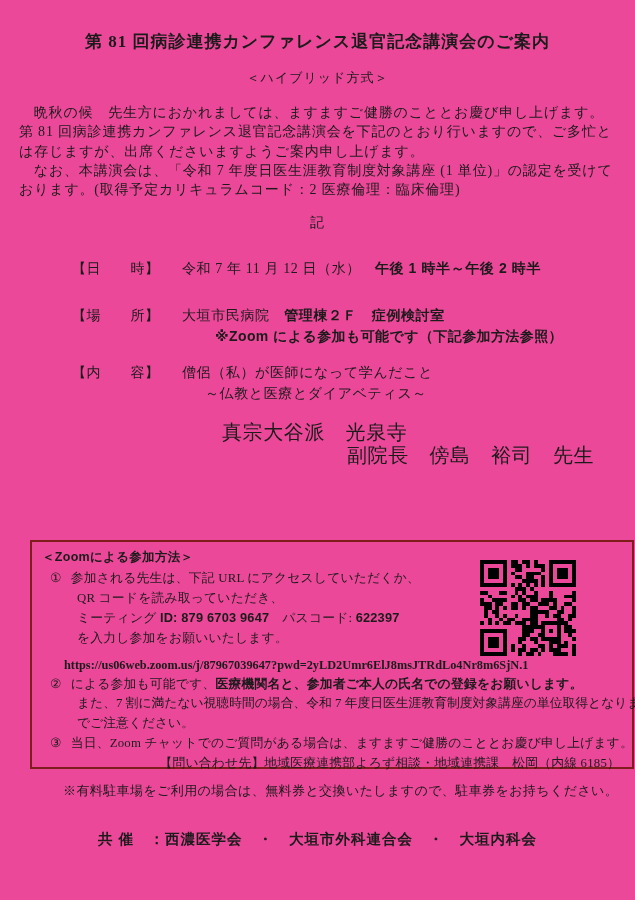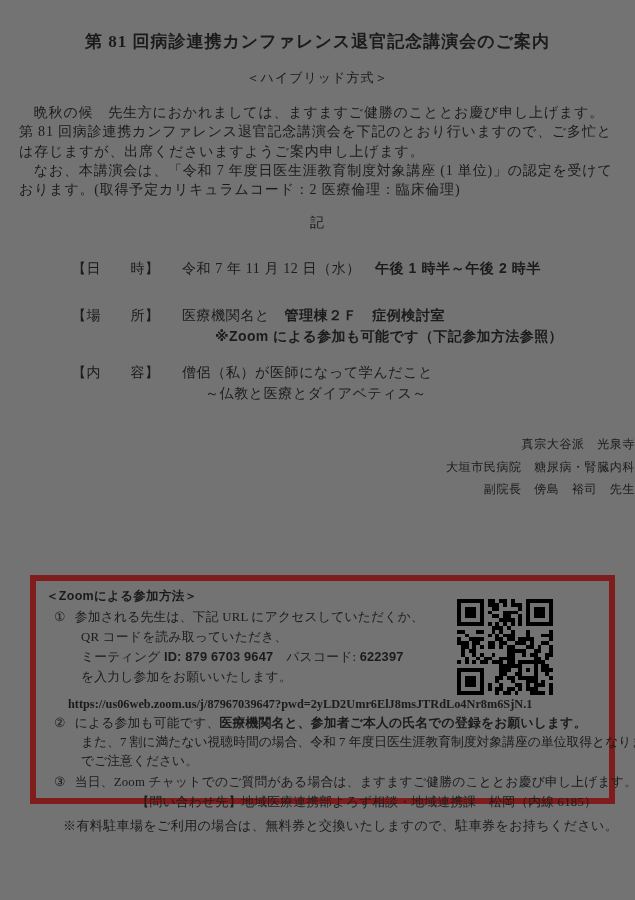--- a/index.html
+++ b/index.html
@@ -1,19 +1,19 @@
 <!DOCTYPE html>
 <html><head>
 <meta charset="utf-8">
 <style>
   html,body{margin:0;padding:0;background:#ffffff;}
   .page{
     position:relative;
     width:635px;height:900px;
-    background:#737373;
+    background:#ec4899;
     color:#1b1b1b;
     font-family:"Liberation Serif","DejaVu Serif",serif;
     overflow:hidden;
   }
   .nowrap{white-space:nowrap;}
   .gb{font-family:"Liberation Sans","DejaVu Sans",sans-serif;font-weight:bold;}
   .title{
     text-align:center;
     padding-top:30px;
     font-size:17px;
@@ -45,32 +45,31 @@
     line-height:20px;
   }
   .row-date{margin-top:26px;}
   .row-place{margin-top:26px;}
   .row-content{margin-top:17px;}
   .dlabel{display:inline-block;width:110px;}
   .timegap{display:inline-block;width:14px;}
   .place-note{margin-left:215px;margin-top:2px;font-size:14px;letter-spacing:0.4px;}
   .content-sub{margin-left:205px;margin-top:2px;font-size:14px;letter-spacing:0.6px;}
   .speaker{
-    margin-top:30px;
+    margin-top:18px;
     margin-left:222px;
-    font-size:12px;
+    font-size:20px;
     line-height:22.5px;
     letter-spacing:0.6px;
-    text-align:right;
   }
   .speaker-line3{margin-left:125px;}
   .zbox{
     position:relative;
-    margin:74px 20px 0 30px;
-    border:6px solid #7f1d1d;
+    margin:74px 1px 0 30px;
+    border:2px solid #7f1d1d;
     height:229px;
     box-sizing:border-box;
     font-size:12.8px;
     letter-spacing:0.2px;
   }
   .zbox-head{
     font-family:"Liberation Sans","DejaVu Sans",sans-serif;
     font-weight:bold;
     font-size:12.5px;
     margin:7px 0 2px 10px;
@@ -118,32 +117,31 @@
     <div class="nowrap">おります。(取得予定カリキュラムコード：2 医療倫理：臨床倫理)</div>
   </div>
 
   <div class="record">記</div>
 
   <div class="detail row-date nowrap">
     <span class="dlabel">【日　　時】</span><span>令和 7 年 11 月 12 日（水）</span><span class="timegap"></span><span class="gb">午後 1 時半～午後 2 時半</span>
   </div>
 
   <div class="detail row-place nowrap">
-    <span class="dlabel">【場　　所】</span><span>医療機関名と　</span><span class="gb">管理棟２Ｆ　症例検討室</span>
+    <span class="dlabel">【場　　所】</span><span>大垣市民病院　</span><span class="gb">管理棟２Ｆ　症例検討室</span>
   </div>
   <div class="place-note gb nowrap">※Zoom による参加も可能です（下記参加方法参照）</div>
 
   <div class="detail row-content nowrap">
     <span class="dlabel">【内　　容】</span><span>僧侶（私）が医師になって学んだこと</span>
   </div>
   <div class="content-sub nowrap">～仏教と医療とダイアベティス～</div>
 
   <div class="speaker">
     <div class="nowrap">真宗大谷派　光泉寺</div>
-    <div class="nowrap">大垣市民病院　糖尿病・腎臓内科</div>
     <div class="nowrap speaker-line3">副院長　傍島　裕司　先生</div>
   </div>
 
   <div class="zbox">
     <div class="zbox-head nowrap">＜Zoomによる参加方法＞</div>
 
     <div class="zline nowrap">
       <span class="num">①</span><span>参加される先生は、下記 URL にアクセスしていただくか、</span>
     </div>
     <div class="zcont nowrap">QR コードを読み取っていただき、</div>
@@ -481,14 +479,15 @@
         <rect x="19" y="24" width="1" height="1" fill="#000"></rect>
         <rect x="20" y="24" width="1" height="1" fill="#000"></rect>
         <rect x="21" y="24" width="1" height="1" fill="#000"></rect>
         <rect x="22" y="24" width="1" height="1" fill="#000"></rect>
         <rect x="24" y="24" width="1" height="1" fill="#000"></rect>
       </svg>
   </div>
 
   <div class="parking nowrap">※有料駐車場をご利用の場合は、無料券と交換いたしますので、駐車券をお持ちください。</div>
 
+  <div class="cosponsor gb nowrap">共 催　：西濃医学会　・　大垣市外科連合会　・　大垣内科会</div>
 
 </div>
 
 </body></html>

